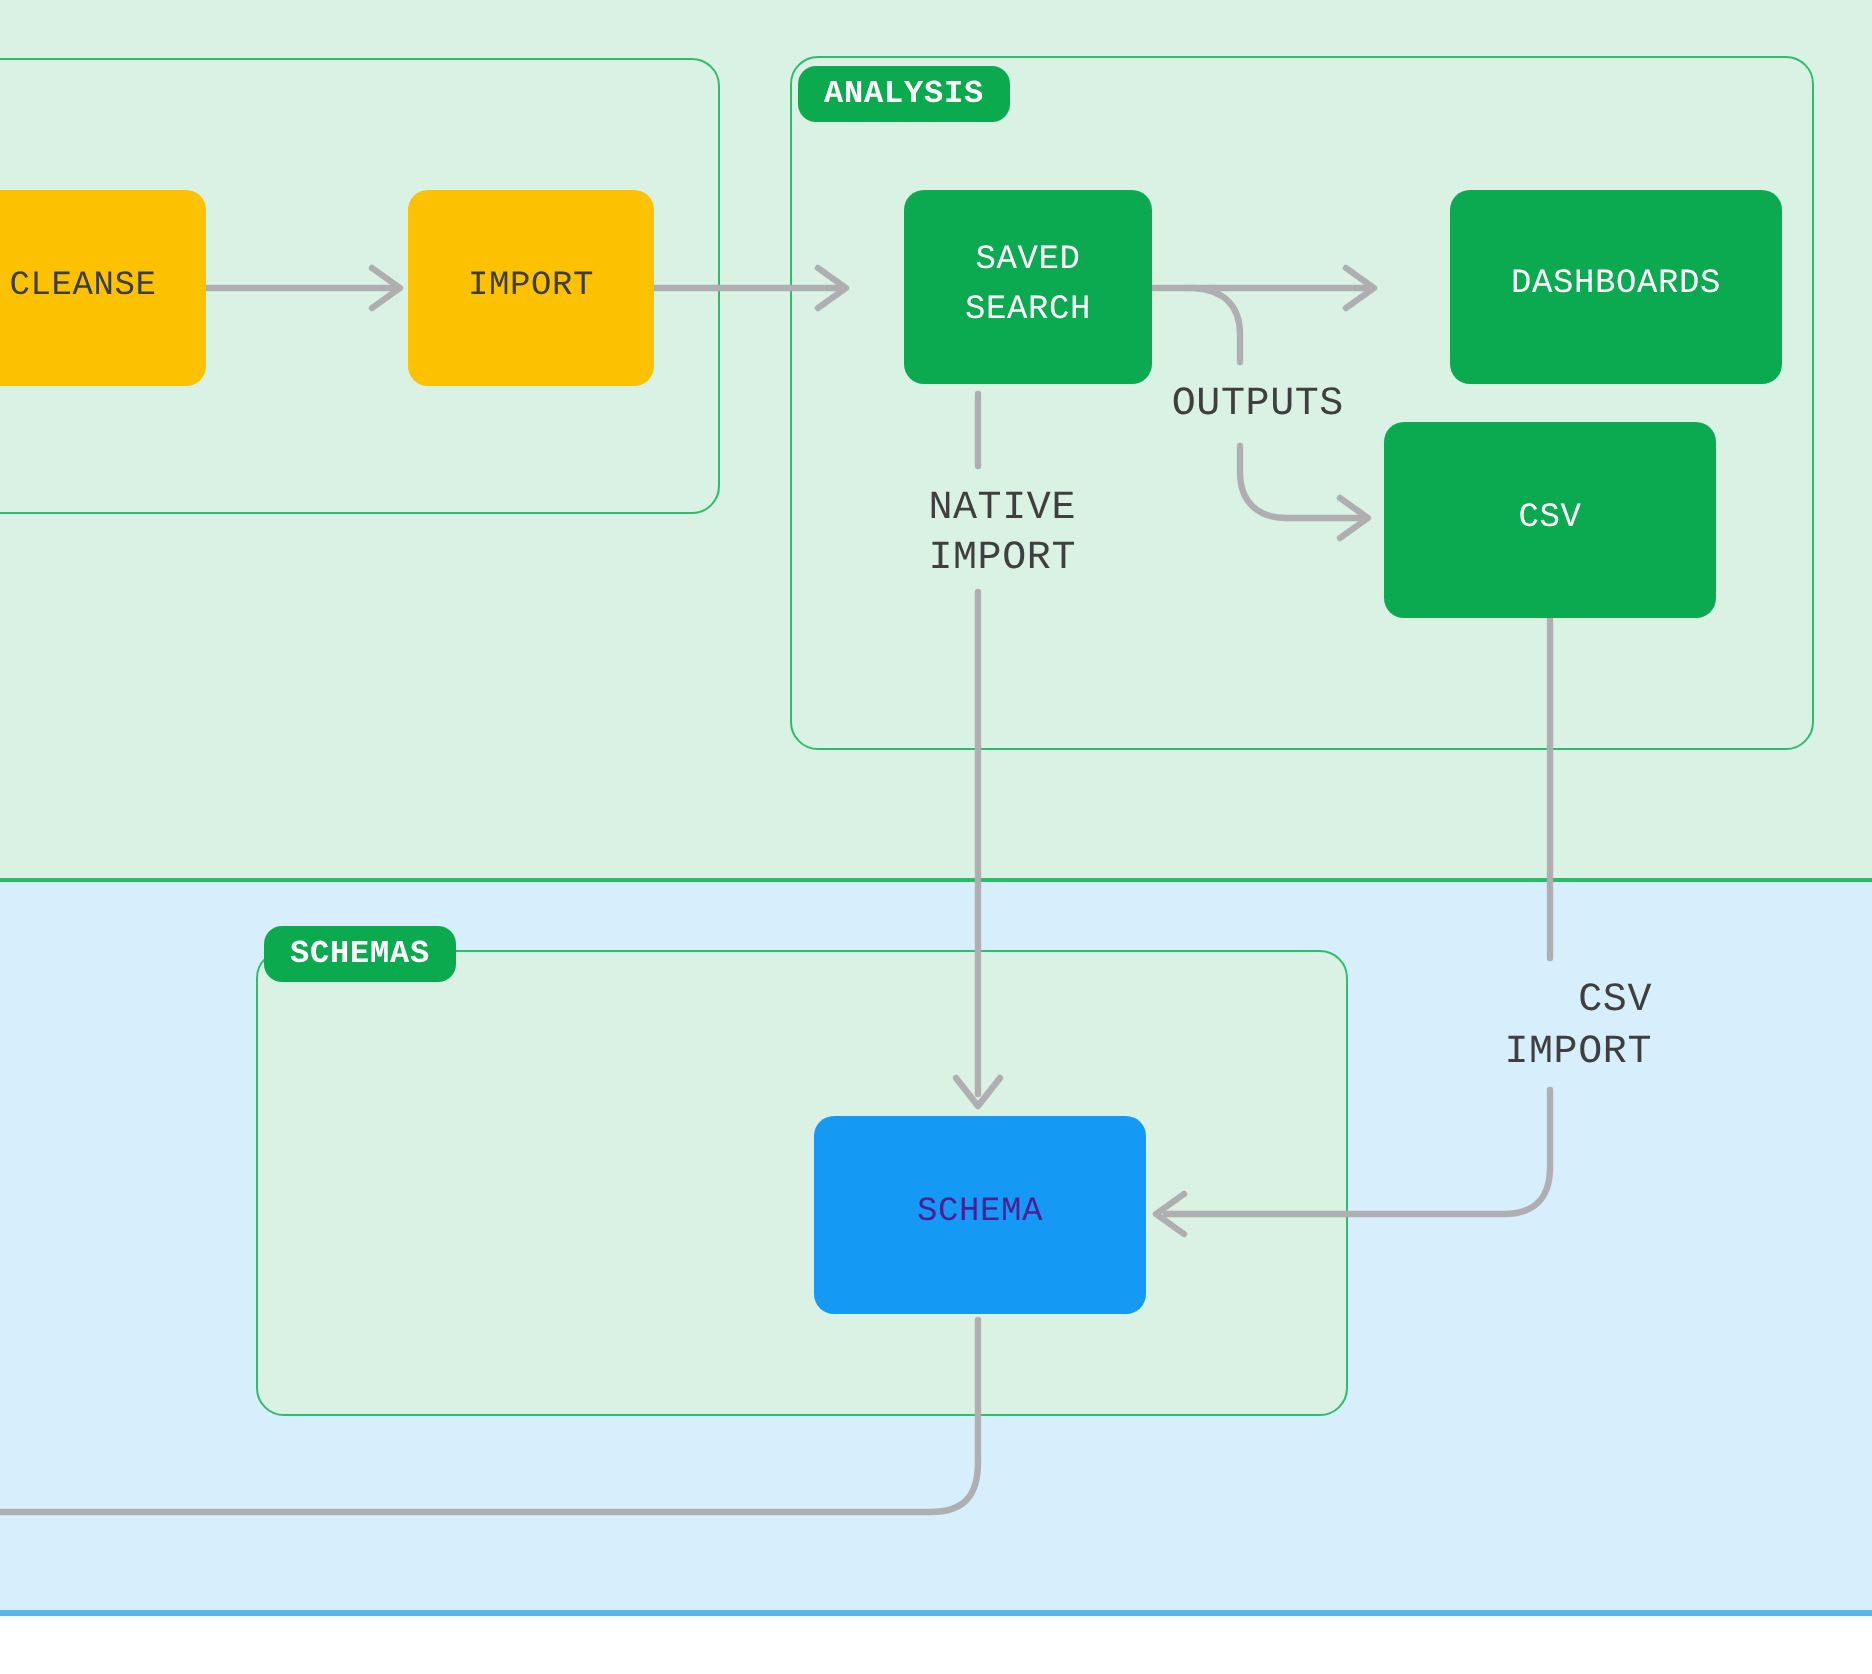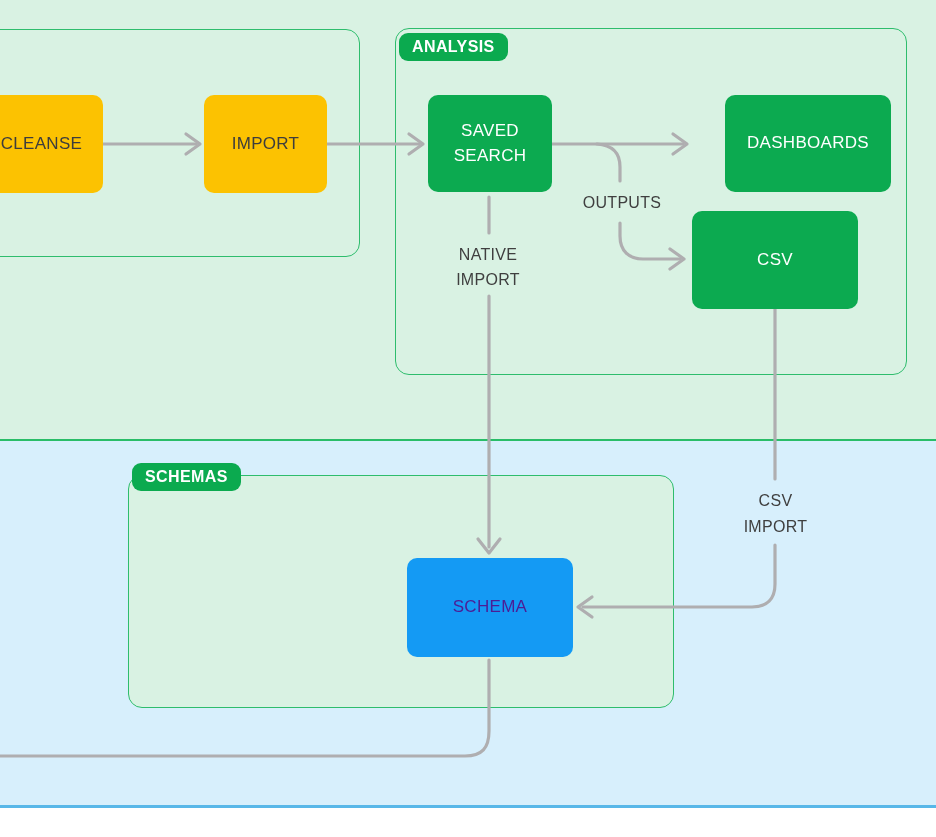--- a/index.html
+++ b/index.html
@@ -2,21 +2,21 @@
 <html style="--zone-top-bg: #d9f2e3; --zone-bottom-bg: #d7effc; --zone-top-border: #29bd68; --zone-bottom-border: #58b7e8; --container-border: #2ebd6d; --badge-bg: #0baa4f; --node-yellow: #fcc201; --node-green: #0caa50; --node-blue: #149af4; --edge-gray: #afaeb0; --label-dark: #3f3f3f;"><head>
 <meta charset="utf-8">
 <style>
   html, body { margin: 0; padding: 0; background: #ffffff; }
   .canvas {
     position: relative;
     width: 936px;
     height: 837px;
     overflow: hidden;
     background: #ffffff;
-    font-family: Liberation Sans, sans-serif;
+    font-family: Liberation Mono, monospace;
   }
 
   
   .zone-top {
     position: absolute; left: 0; top: 0; width: 936px; height: 439px;
     background: var(--zone-top-bg, #d9f2e3);
     border-bottom: 2px solid var(--zone-top-border, #29bd68);
   }
   .zone-bottom {
     position: absolute; left: 0; top: 441px; width: 936px; height: 364px;
@@ -60,30 +60,30 @@
     line-height: 1.45;
     box-sizing: border-box;
     padding: 0 8px;
   }
   .node.yellow { background: var(--node-yellow, #fcc201); color: #3d3d3d; }
   .node.green  { background: var(--node-green, #0caa50); color: #ffffff; }
   .node.blue   { background: var(--node-blue, #149af4); color: #4c1d95; }
 
   .node.cleanse      { left: -20px; top: 95px;  width: 123px; height: 98px; }
   .node.import       { left: 204px; top: 95px;  width: 123px; height: 98px; }
-  .node.saved-search { left: 428px; top: 95px;  width: 124px; height: 97px; }
+  .node.saved-search { left: 452px; top: 95px;  width: 124px; height: 97px; }
   .node.dashboards   { left: 693px; top: 95px;  width: 166px; height: 97px; margin-left: 32px; }
   .node.csv          { left: 692px; top: 211px; width: 166px; height: 98px; }
   .node.schema       { left: 407px; top: 558px; width: 166px; height: 99px; }
 
   
   .edge-label {
     position: absolute;
-    text-align: center;
-    font-size: 16px; font-weight: 500; letter-spacing: 0.3px;
+    text-align: right;
+    font-size: 20px; font-weight: 500; letter-spacing: 0.3px;
     color: var(--label-dark, #3f3f3f);
   }
   .edge-label.outputs    { left: 572px; top: 193px; width: 100px; line-height: 20px; }
   .edge-label.native-imp { left: 438px; top: 242px; width: 100px; line-height: 25px; }
   .edge-label.csv-imp    { left: 725px; top: 488px; width: 101px; line-height: 26px; }
 
   
   svg.edges {
     position: absolute; left: 0; top: 0;
     pointer-events: none;

